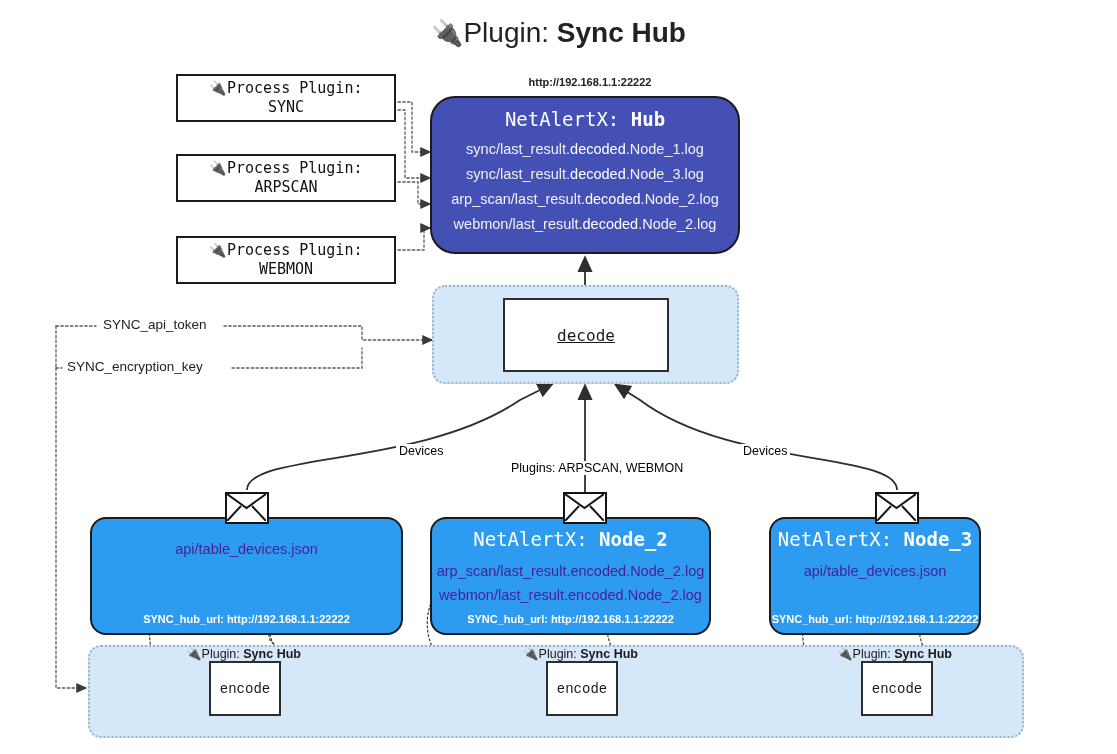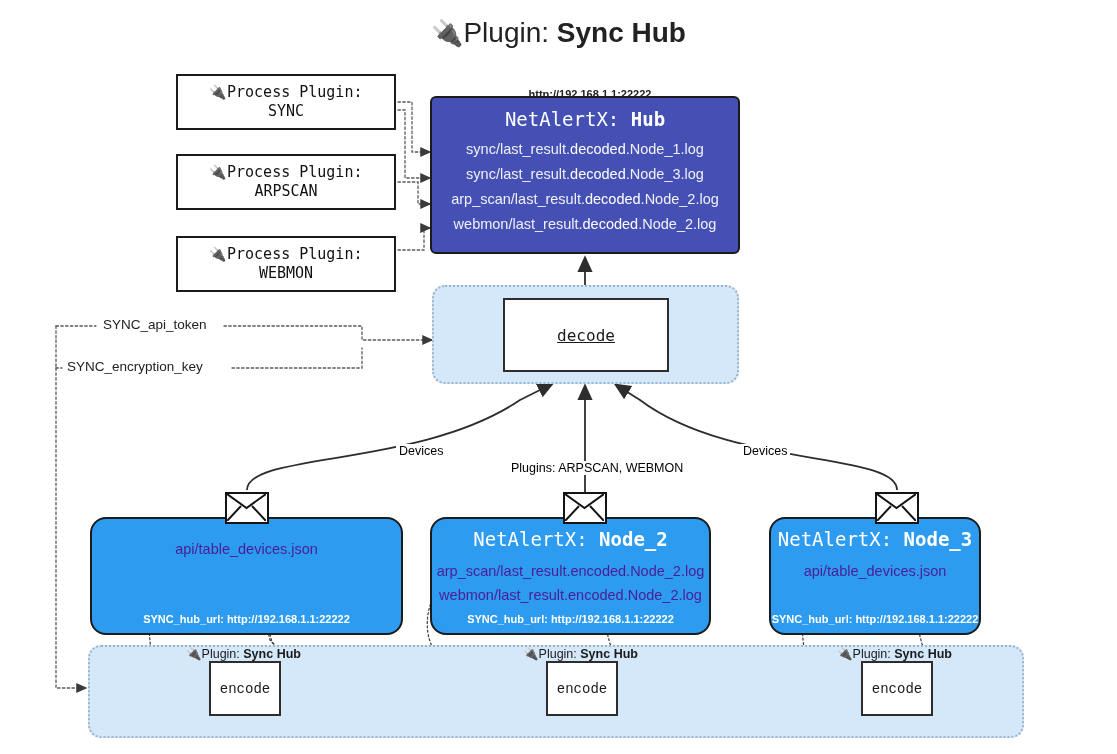--- a/index.html
+++ b/index.html
@@ -30,21 +30,21 @@
     color: #222222;
     line-height: 1.2;
     white-space: nowrap;
   }
   #title .plug { font-size: 26px; }
   #title .lead { font-weight: 400; }
   #title .strong { font-weight: bold; }
 
   
   .procbox {
-    width: 220px; height: 56px;
+    width: 220px; height: 48px;
     border: 2px solid #1b1b1b;
     background: #ffffff;
     font-family: "DejaVu Sans Mono", "Liberation Mono", monospace;
     font-size: 15px;
     color: #111111;
     display: flex;
     flex-direction: column;
     align-items: center;
     justify-content: center;
     line-height: 1.25;
@@ -52,28 +52,27 @@
   .procbox .l1 { white-space: nowrap; }
   .procbox .l2 { white-space: nowrap; }
   .procbox .plugsm { font-size: 14px; }
 
   
   #hub-url {
     left: 470px; top: 76px; width: 240px;
     text-align: center;
     font-size: 11px; font-weight: bold;
     color: #222222;
-    margin-top: 12px;
   }
   #hub {
     left: 430px; top: 96px;
     width: 310px; height: 158px;
     background: #4550b5;
     border: 2.5px solid #1b1b1b;
-    border-radius: 6px;
+    border-radius: 25px;
     color: #ffffff;
     padding-top: 10px;
   }
   #hub .hubtitle {
     text-align: center;
     font-family: "DejaVu Sans Mono", "Liberation Mono", monospace;
     font-size: 19px;
     margin-bottom: 7px;
     white-space: nowrap;
   }

